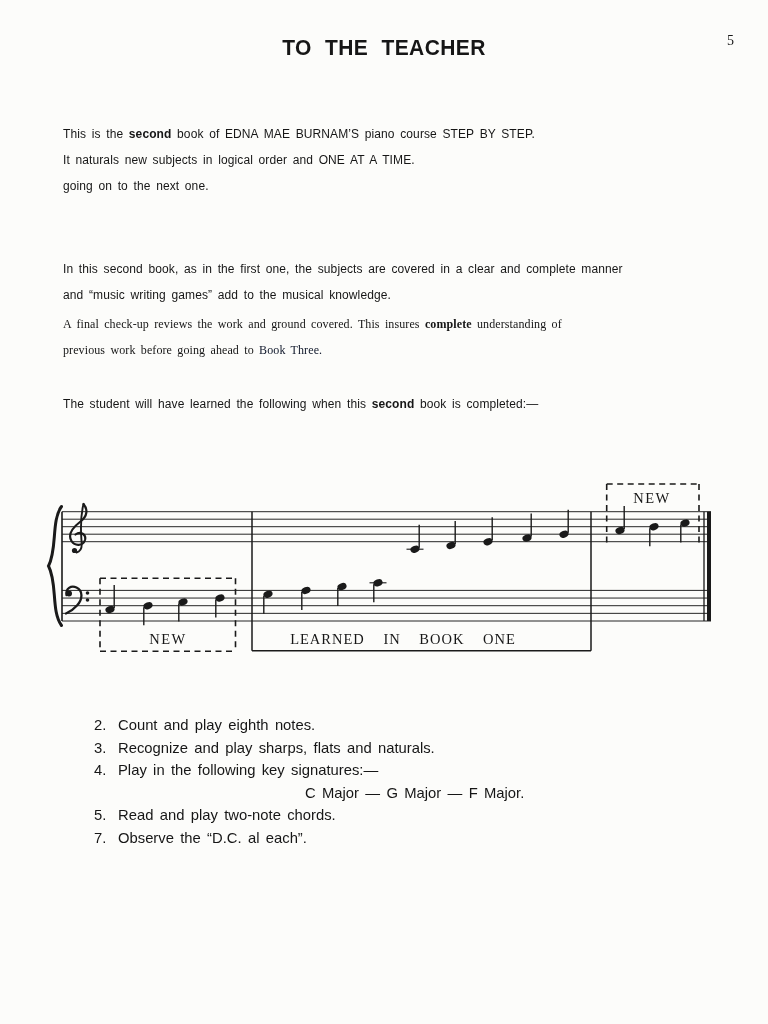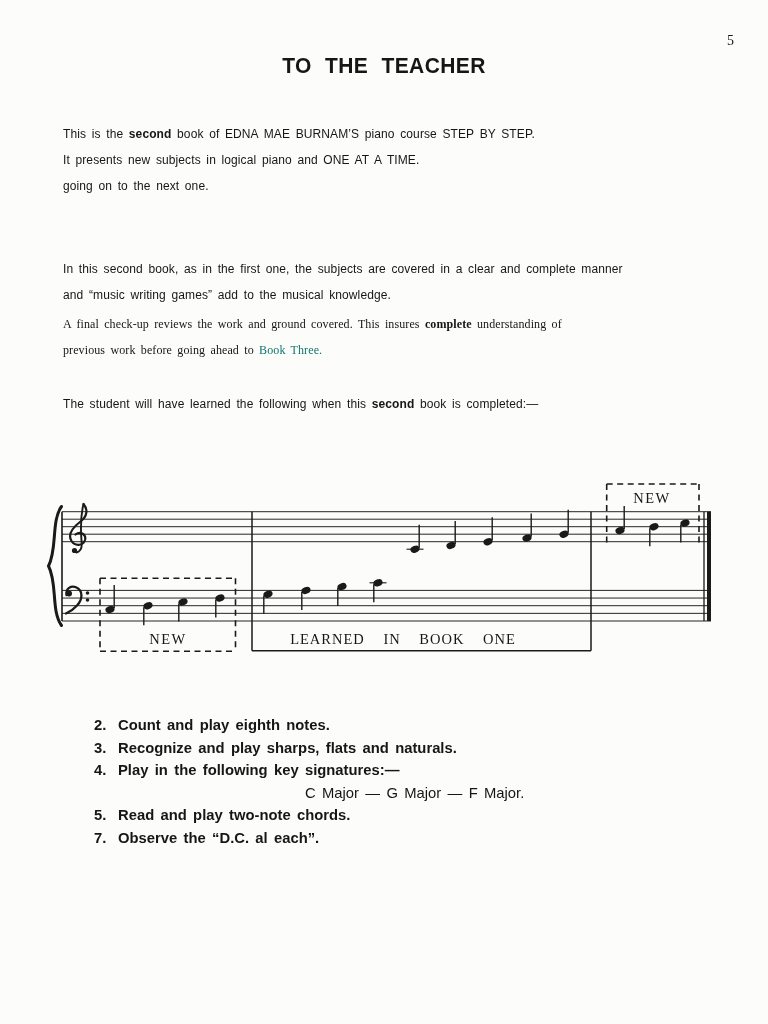--- a/index.html
+++ b/index.html
@@ -7,58 +7,58 @@
     position:relative;
     width:768px;height:1024px;
     margin:0 auto;
     background:#fcfcfa;
     font-family:"Liberation Sans",sans-serif;
     color:#161616;
     overflow:hidden;
   }
   .title{
     position:absolute;left:0;right:0;top:36px;
-    margin:18px;text-align:center;
+    margin:0;text-align:center;
     font-size:21px;font-weight:900;
     letter-spacing:0.4px;word-spacing:7px;
     transform:scaleY(1.04);
   }
   .pageno{
     position:absolute;top:33px;right:34px;
     font-family:"Liberation Serif",serif;
     font-size:14px;
   }
   .para{position:absolute;font-size:12px;line-height:26.2px;word-spacing:2.2px;letter-spacing:0.1px;}
   .para .line{white-space:nowrap;}
   .b{font-weight:bold;}
-  .muted{color:#0f766e;}
+  .muted{color:#0f172a;}
   #p1{left:63px;top:121px;}
   #p2{left:63px;top:256px;}
   #p3{left:63px;top:311px;font-family:Liberation Serif, serif;}
   #intro{left:63px;top:391px;}
   .item1{position:absolute;left:99px;top:420px;font-size:14.8px;word-spacing:2.2px;white-space:nowrap;}
   .num{display:inline-block;width:24px;}
   .music{position:absolute;left:30px;top:470px;width:722px;height:200px;margin:0;}
   .music svg{display:block;width:100%;height:100%;}
   .mlabel{font-family:"Liberation Serif",serif;font-size:14.5px;letter-spacing:1.5px;fill:#161616;}
   .mlabel.spread{word-spacing:14px;letter-spacing:1px;}
   .list2{position:absolute;left:94px;top:714px;font-size:14.8px;word-spacing:2.2px;}
-  .lrow{height:22.6px;line-height:22.6px;white-space:nowrap;font-weight:bold;}
+  .lrow{height:22.6px;line-height:22.6px;white-space:nowrap;}
   .lsub{height:22.6px;line-height:22.6px;padding-left:211px;white-space:nowrap;}
 </style>
 </head>
 <body>
 
 <div class="page">
   <h1 class="title">TO THE TEACHER</h1>
   <div class="pageno">5</div>
 
   <div class="para" id="p1">
       <div class="line"><span>This is the </span><span class="b">second</span><span> book of EDNA MAE BURNAM’S piano course STEP BY STEP.</span></div>
-      <div class="line"><span>It presents new subjects in logical piano and ONE AT A TIME.</span></div>
+      <div class="line"><span>It naturals new subjects in logical order and ONE AT A TIME.</span></div>
       <div class="line"><span>going on to the next one.</span></div>
     </div>
   <div class="para" id="p2">
       <div class="line"><span>In this second book, as in the first one, the subjects are covered in a clear and complete manner</span></div>
       <div class="line"><span>and “music writing games” add to the musical knowledge.</span></div>
     </div>
   <div class="para" id="p3">
       <div class="line"><span>A final check-up reviews the work and ground covered. This insures </span><span class="b">complete</span><span> understanding of</span></div>
       <div class="line"><span>previous work before going ahead to </span><span class="muted">Book Three.</span></div>
     </div>

